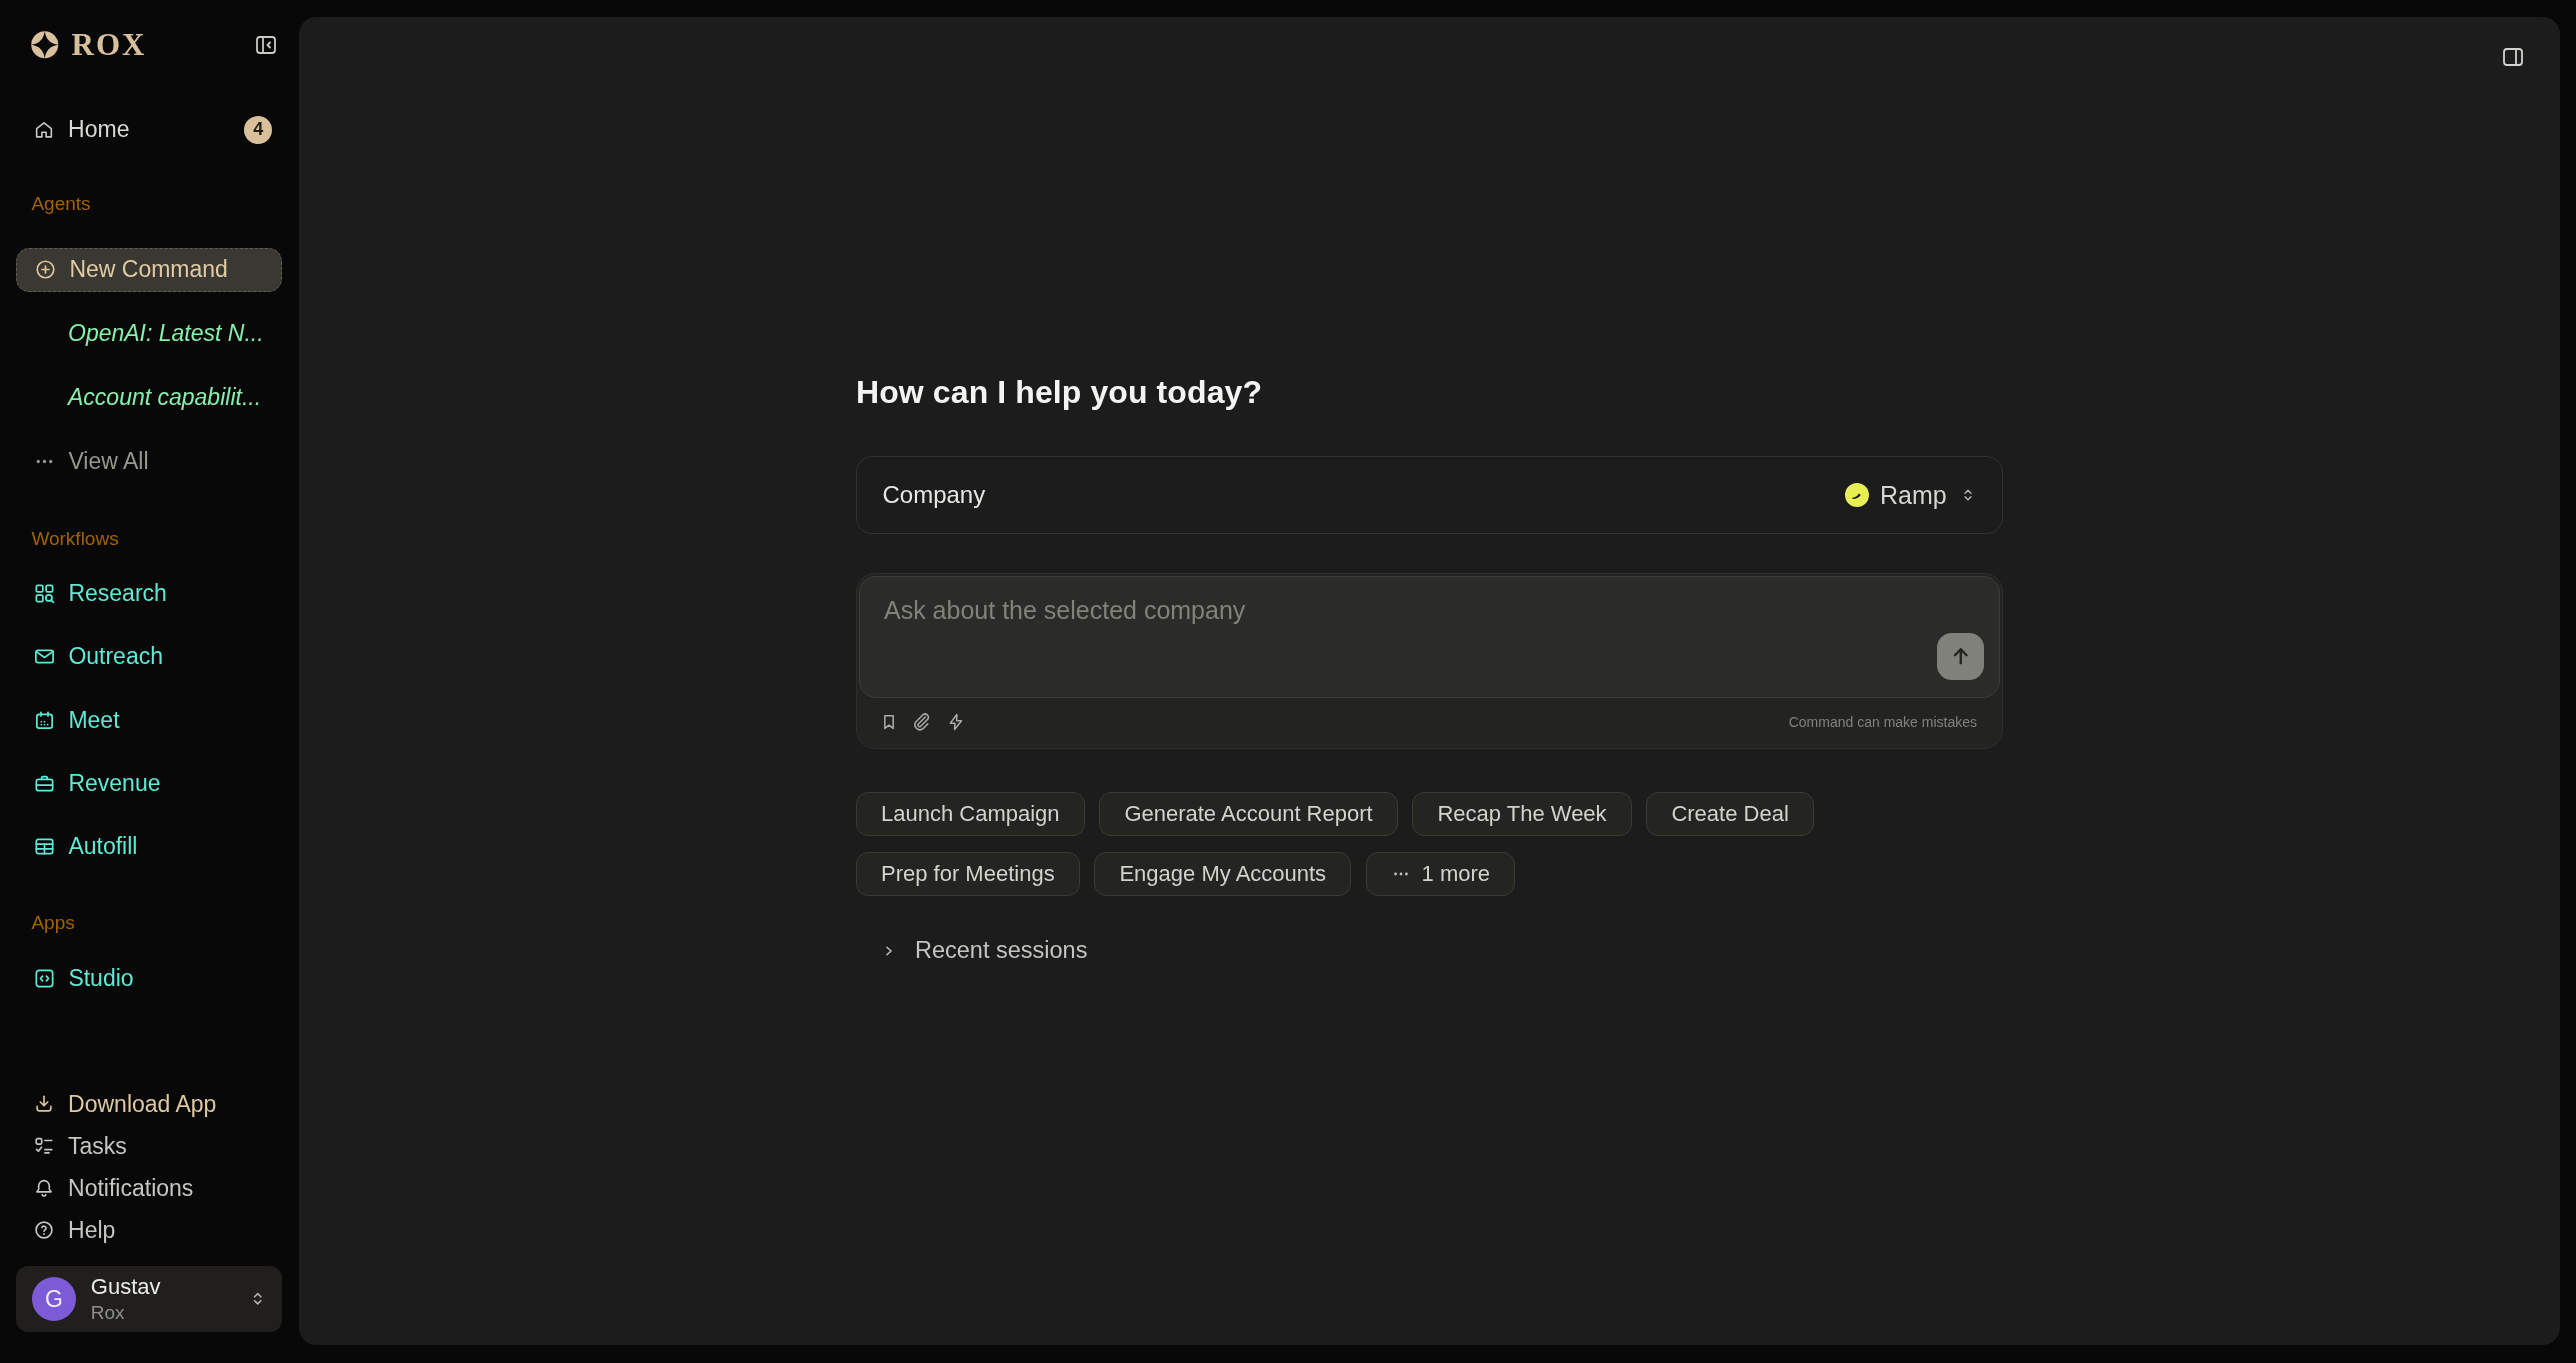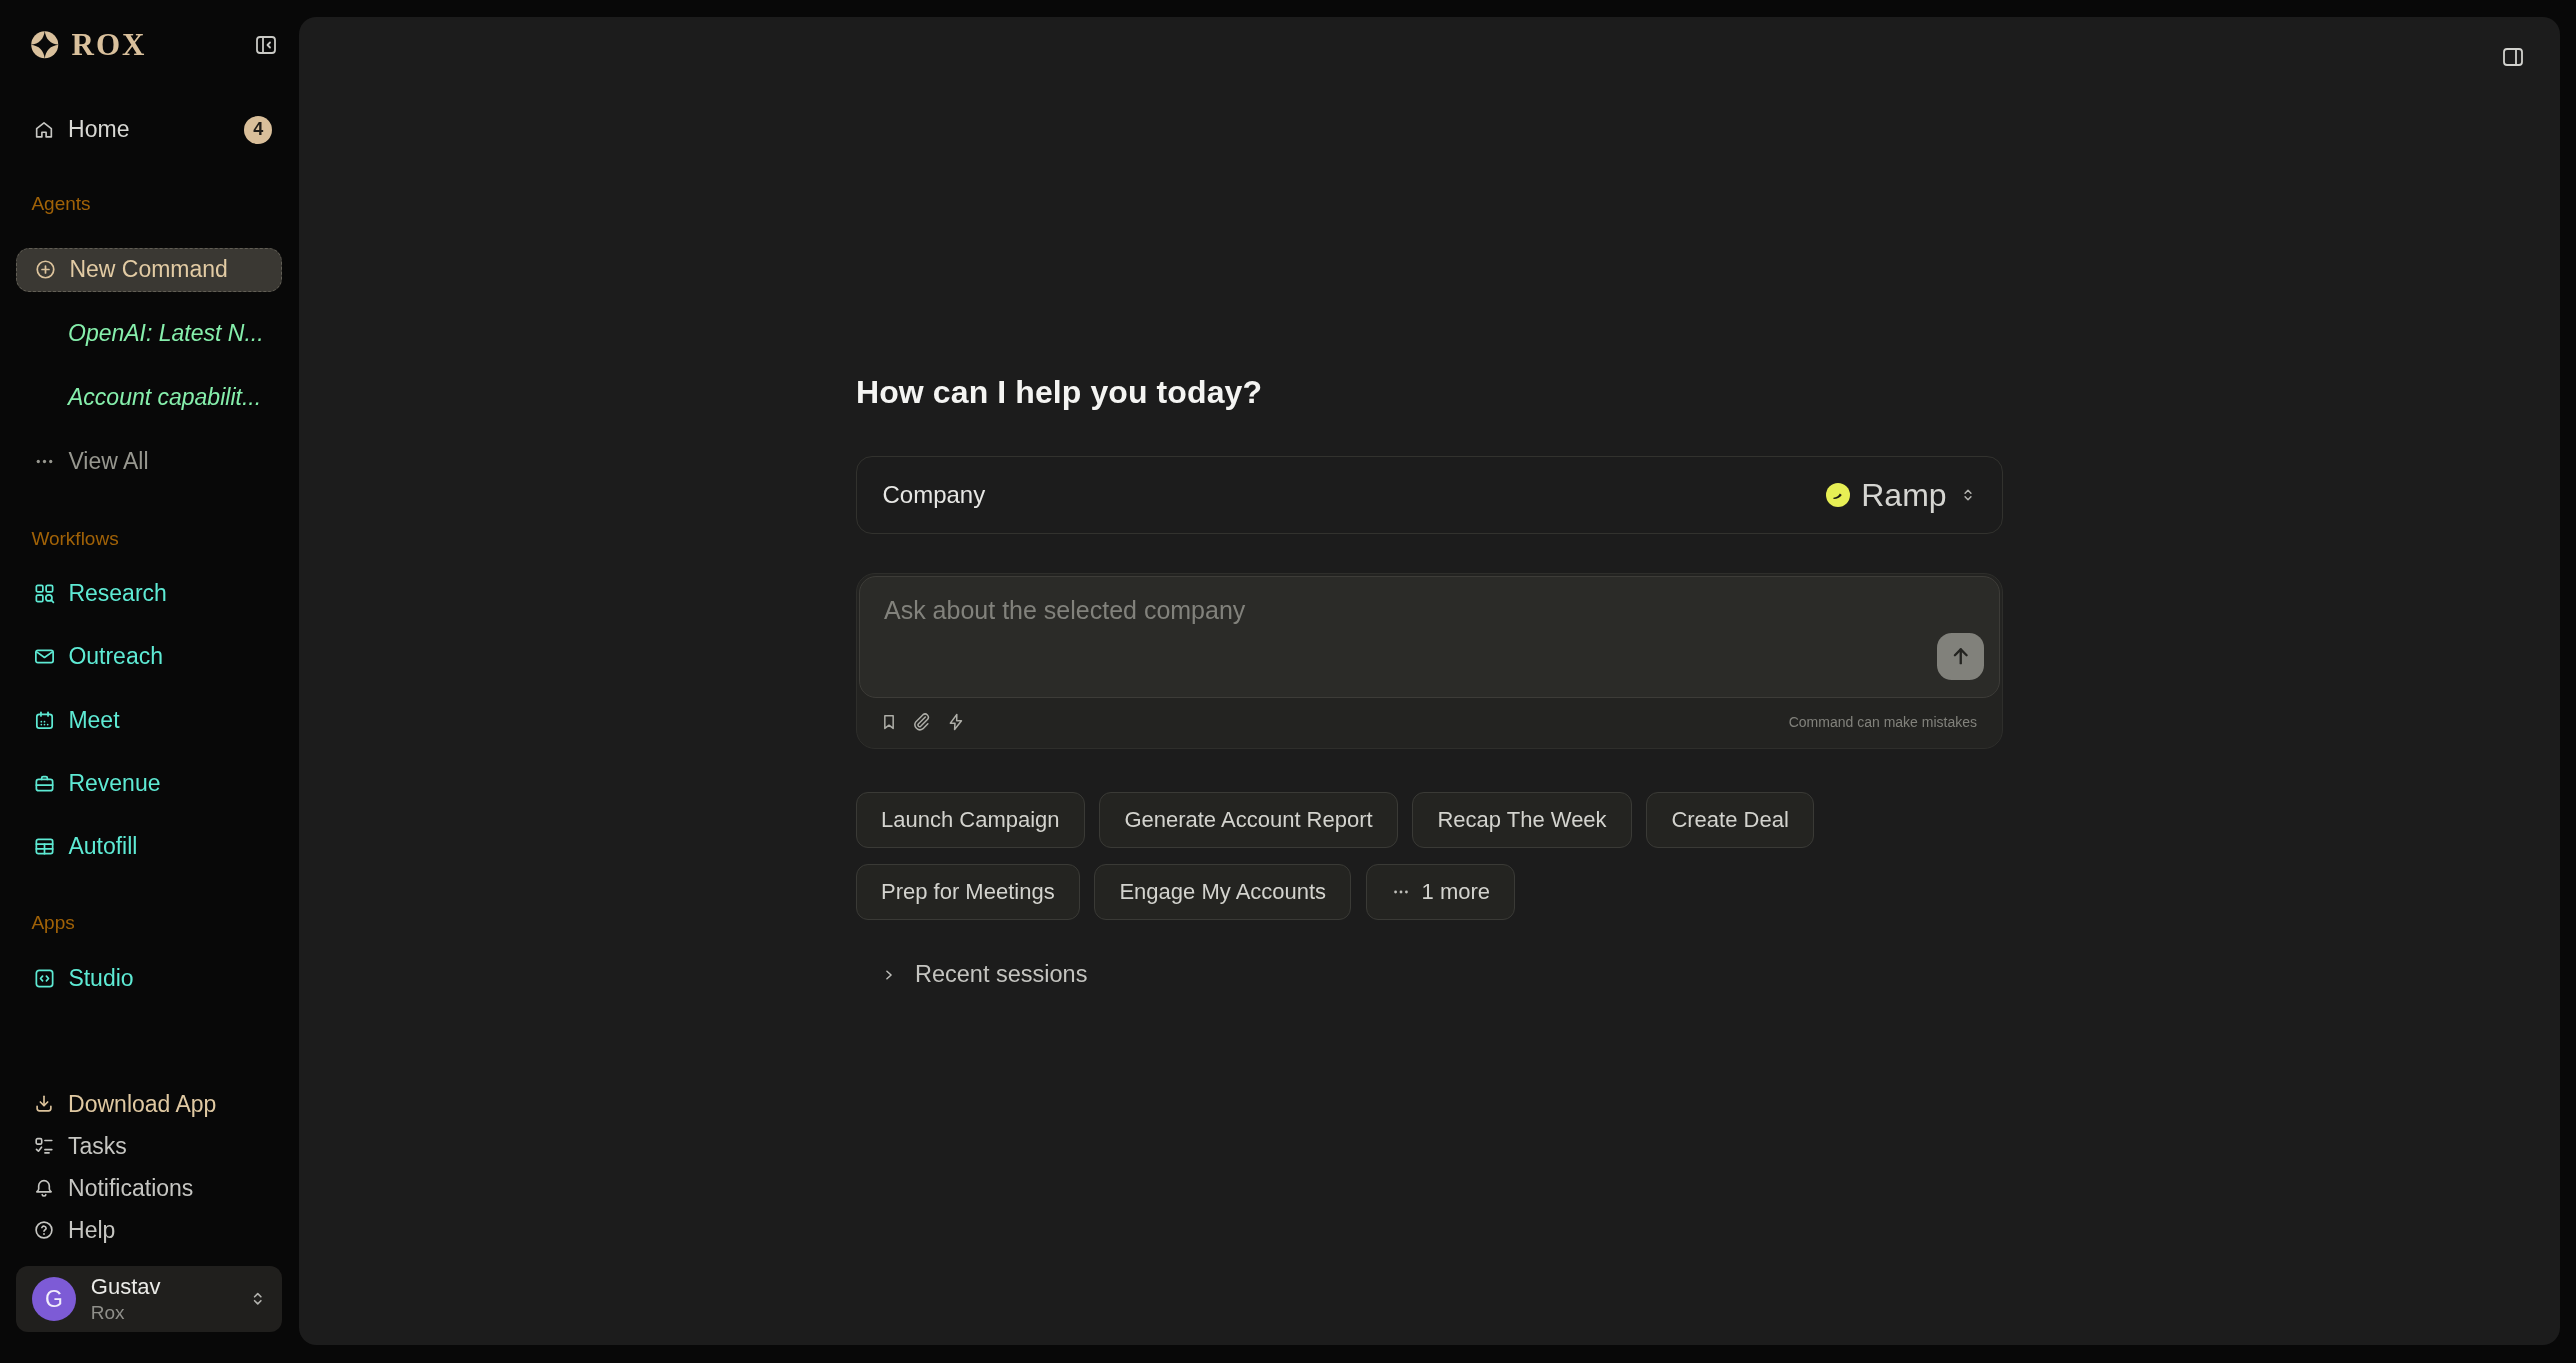--- a/index.html
+++ b/index.html
@@ -117,21 +117,21 @@
   .company-label { font-size: 24px; color: #e7e7e4; }
   .company-select {
     margin-left: auto; display: flex; align-items: center;
     gap: 11.4px; padding: 6.7px 8px; border-radius: 9.4px; cursor: pointer;
   }
   .ramp-mark {
     width: 24px; height: 24px; border-radius: 50%;
     background: #e7ef55; display: flex; align-items: center; justify-content: center;
   }
   .ramp-mark svg { width: 16px; height: 16px; }
-  .ramp-label { font-size: 32px; color: #d5d5d1; }
+  .ramp-label { font-size: 25px; color: #d5d5d1; }
   .updown-icon { width: 20px; height: 20px; color: #b4b4b0; }
 
   .composer {
     margin-top: 39px;
     background: #232321; border: 0.7px solid #2e2e2b;
     border-radius: 19px; padding: 2px;
   }
   .composer-inner {
     position: relative; height: 122px;
     background: #2b2b28; border: 0.7px solid #3d3c38;
@@ -151,21 +151,21 @@
     display: flex; align-items: center; justify-content: center;
     color: #232320;
   }
   .send-btn svg { width: 25.5px; height: 25.5px; stroke-width: 2.2; }
   .composer-footer { height: 48px; display: flex; align-items: center; padding: 0 23px 0 20px; }
   .tool-btn { width: 20px; height: 20px; color: #aeaea8; margin-right: 13.4px; cursor: pointer; }
   .disclaimer { margin-left: auto; font-size: 14px; color: #82827c; }
 
   .chips { margin-top: 43px; display: flex; flex-wrap: wrap; gap: 16px 14.8px; width: 1181px; }
   .chip {
-    height: 56px; display: flex; align-items: center;
+    height: 44px; display: flex; align-items: center;
     padding: 0 24px; gap: 10.7px;
     border: 1.3px solid #3a3a36; border-radius: 12px;
     background: #242421; color: #d3d3ce; font-size: 22px; cursor: pointer;
   }
   .chip .dots { width: 20px; height: 20px; color: #c0c0bb; }
 
   .recent-row {
     margin-top: 31px; height: 47px;
     display: flex; align-items: center; gap: 16px;
     padding-left: 23px; cursor: pointer;

